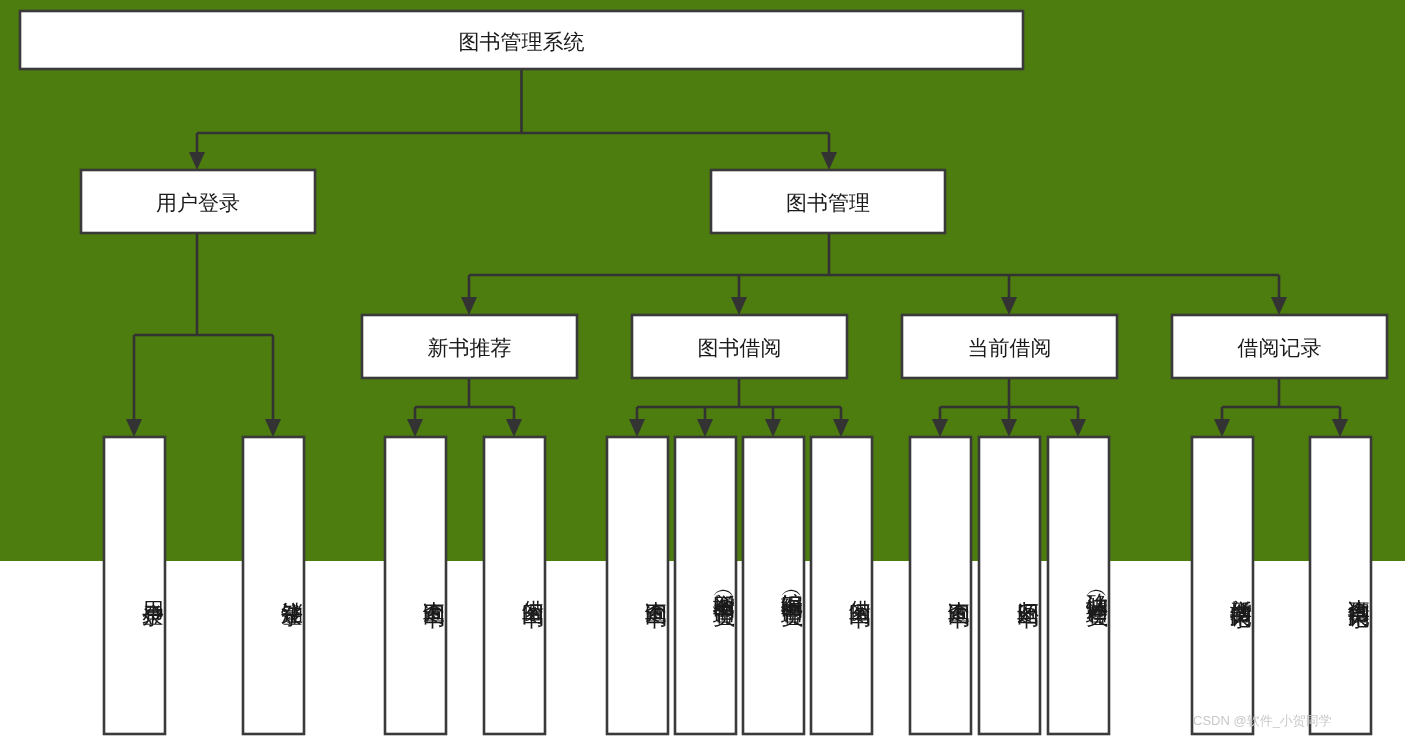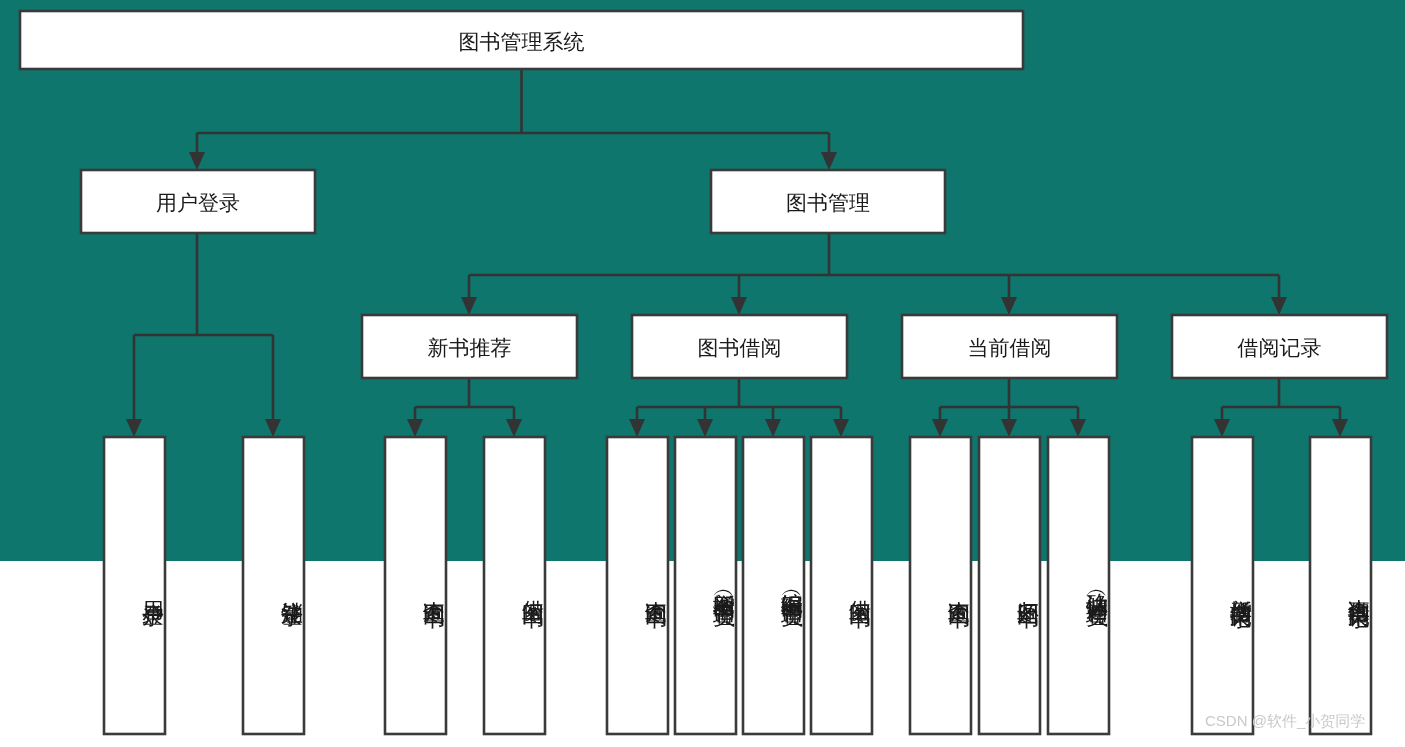--- a/index.html
+++ b/index.html
@@ -10,21 +10,21 @@
   body {
     width: 1405px;
     height: 747px;
     font-family: "Liberation Sans", "DejaVu Sans", sans-serif;
     overflow: hidden;
   }
   #diagram-root {
     position: relative;
     width: 1405px;
     height: 561px;
-    background: #0f766e;
+    background: #4d7c0f;
   }
   svg.diagram-canvas {
     position: absolute;
     top: 0;
     left: 0;
     width: 1405px;
     height: 747px;
     display: block;
   }
   .node-box {
@@ -61,26 +61,25 @@
     letter-spacing: 2px;
     display: flex;
     align-items: flex-start;
     justify-content: center;
     text-align: left;
     pointer-events: none;
   }
   .watermark {
     position: absolute;
     font-family: "Liberation Sans", "DejaVu Sans", sans-serif;
-    font-size: 15px;
+    font-size: 13px;
     color: #c9c9c9;
     white-space: nowrap;
     left: 1193px;
     top: 712px;
-    margin-left: 12px;
   }
 </style>
 </head>
 <body>
 
 <div id="diagram-root">
 
   <svg class="diagram-canvas" viewBox="0 0 1405 747">
 
     <g>

